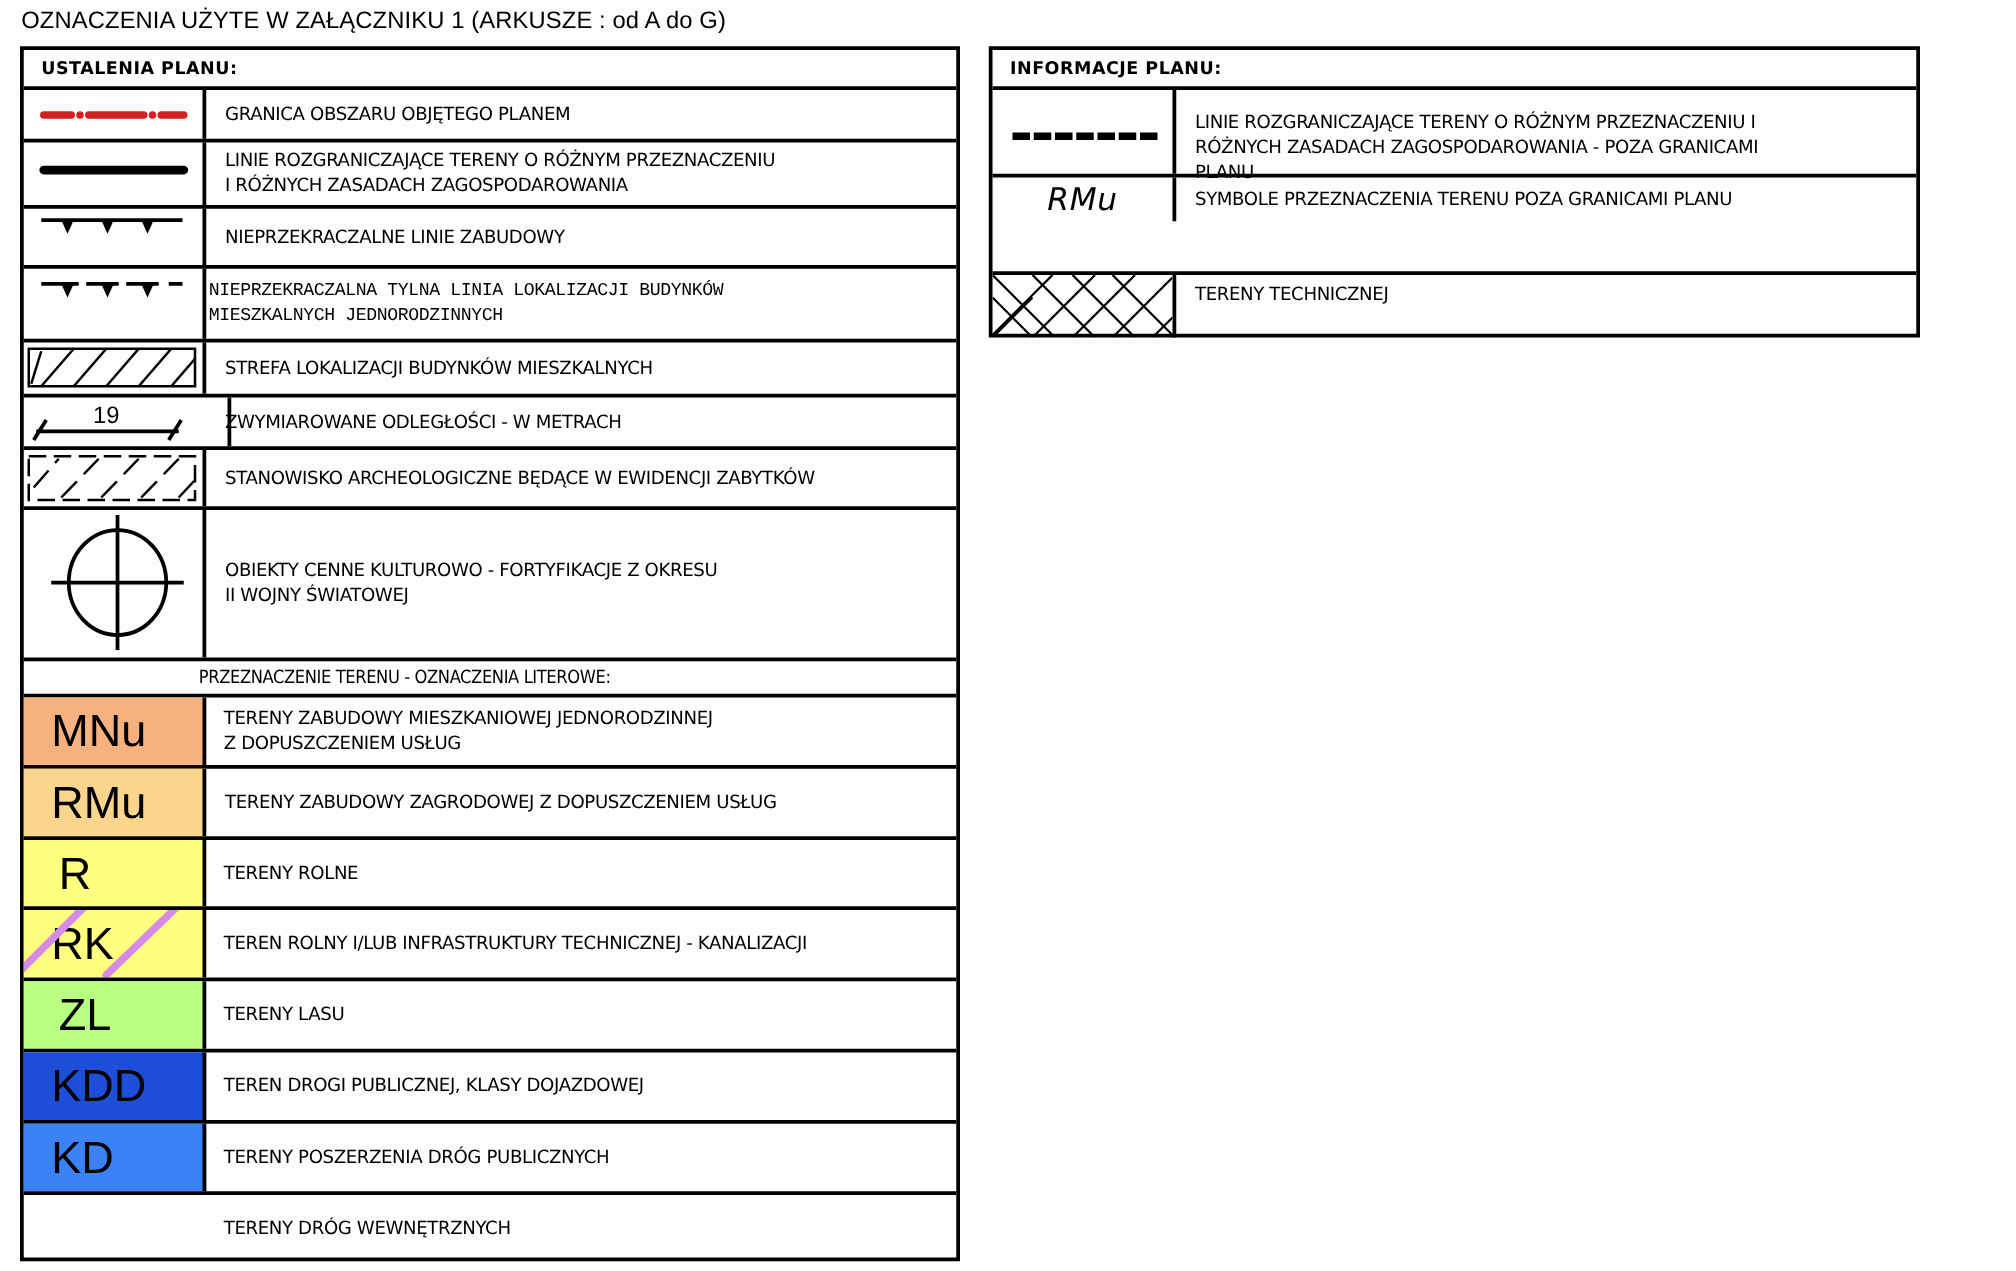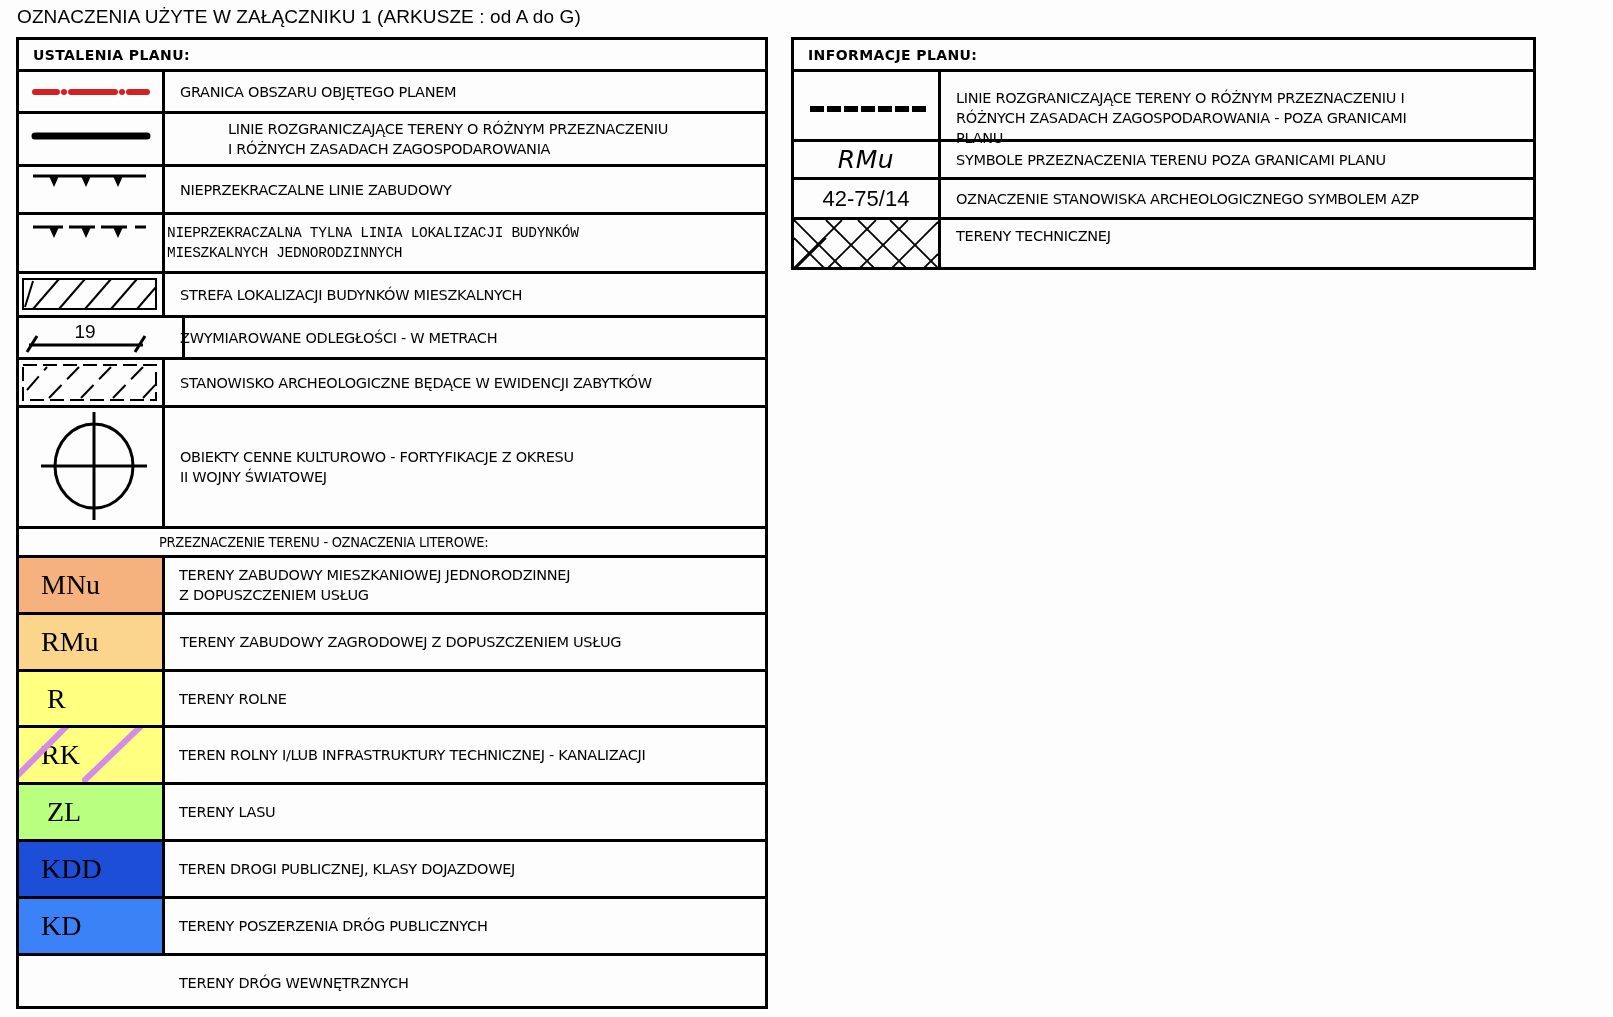--- a/index.html
+++ b/index.html
@@ -8,21 +8,21 @@
   .doc-title { position:absolute; left:17px; top:6px; font-size:19px; font-family:"Liberation Sans", sans-serif; letter-spacing:0.1px; }
   .tbl { position:absolute; border:3px solid #000; box-sizing:border-box; background:#fdfdfd; }
   .row { position:absolute; left:0; right:0; border-top:3px solid #000; box-sizing:border-box; }
   .row.first { border-top:none; }
   .cell-sym { position:absolute; left:0; top:0; bottom:0; border-right:3px solid #000; box-sizing:border-box; overflow:hidden; }
   .cell-txt { position:absolute; top:0; bottom:0; right:0; display:flex; align-items:center; padding-left:15px;
               font-size:14.5px; line-height:20px; font-family:"DejaVu Sans", sans-serif; transform-origin:left center; letter-spacing:-0.3px; }
   .cell-txt span { white-space:pre-line; }
   .hdr { font-weight:bold; font-size:14px; padding-left:14px; display:flex; align-items:center; height:100%; letter-spacing:0.4px; font-family:"DejaVu Sans", sans-serif; }
   .subhdr { font-size:14.5px; text-align:left; padding-left:140px; display:flex; align-items:center; height:100%; letter-spacing:-0.3px; }
-  .code { font-family:Liberation Serif, serif; font-size:28px; display:flex; align-items:center; height:100%; padding-left:22px; }
+  .code { font-family:Liberation Sans, sans-serif; font-size:36px; display:flex; align-items:center; height:100%; padding-left:22px; }
   svg { display:block; }
 </style>
 </head>
 <body>
 
 <div class="doc-title">OZNACZENIA UŻYTE W ZAŁĄCZNIKU 1 (ARKUSZE : od A do G)</div>
 
 <div class="tbl" style="left:16px; top:37px; width:752px; height:972px;">
 
   <div class="row first" style="top:0; height:29px;">
@@ -45,21 +45,21 @@
         <span>GRANICA OBSZARU OBJĘTEGO PLANEM</span>
       </div>
   </div>
 
   <div class="row" style="top:71px; height:53px;">
     <div class="cell-sym" style="width:146px;">
       <svg width="143" height="50">
           <line x1="16" y1="22" x2="128" y2="22" stroke="#000" stroke-width="7" stroke-linecap="round"></line>
         </svg>
     </div>
-    <div class="cell-txt" style="left:146px;margin-left:48px;">
+    <div class="cell-txt" style="left:146px;">
         <span>LINIE ROZGRANICZAJĄCE TERENY O RÓŻNYM PRZEZNACZENIU
 I RÓŻNYCH ZASADACH ZAGOSPODAROWANIA</span>
       </div>
   </div>
 
   <div class="row" style="top:124px; height:48px;">
     <div class="cell-sym" style="width:146px;">
       <svg width="143" height="45">
           <line x1="14" y1="9" x2="127" y2="9" stroke="#000" stroke-width="3"></line>
         <g fill="#000">
@@ -257,28 +257,20 @@
 
   <div class="row" style="top:99px; height:38px;">
     <div class="cell-sym" style="width:147px; display:flex; align-items:center; justify-content:center;">
       <span style="font-family:'DejaVu Sans', sans-serif; font-style:italic; font-size:25px; letter-spacing:0.5px;">RMu</span>
     </div>
     <div class="cell-txt" style="left:147px;">
         <span>SYMBOLE PRZEZNACZENIA TERENU POZA GRANICAMI PLANU</span>
       </div>
   </div>
 
-  <div class="row" style="top:137px; height:40px;">
-    <div class="cell-sym" style="width:147px; display:flex; align-items:center; justify-content:center;">
-      <span style="font-family:'Liberation Sans', sans-serif; font-size:22px;">42-75/14</span>
-    </div>
-    <div class="cell-txt" style="left:147px;">
-        <span>OZNACZENIE STANOWISKA ARCHEOLOGICZNEGO SYMBOLEM AZP</span>
-      </div>
-  </div>
 
   <div class="row" style="top:177px; height:53px;">
     <div class="cell-sym" style="width:147px;">
       <svg width="144" height="50">
           <g stroke="#000" stroke-width="1.8">
         <line x1="0" y1="18" x2="32" y2="50"></line>
             <line x1="0" y1="50" x2="32" y2="18"></line>
         <line x1="0" y1="48" x2="48" y2="0"></line>
             <line x1="0" y1="0" x2="48" y2="48"></line>
         <line x1="32" y1="50" x2="82" y2="0"></line>

